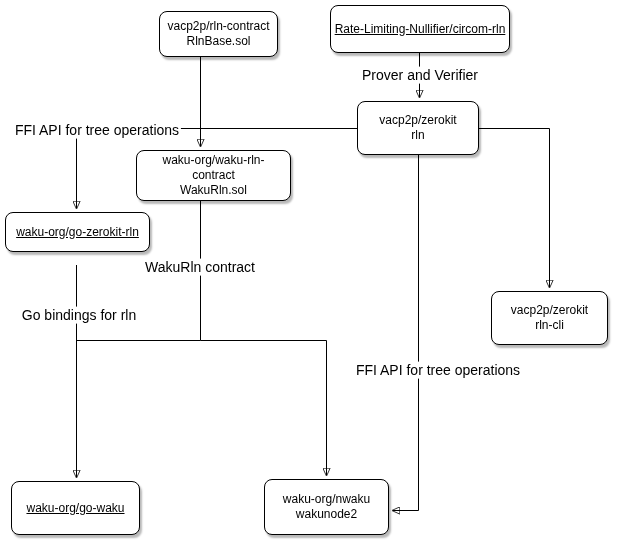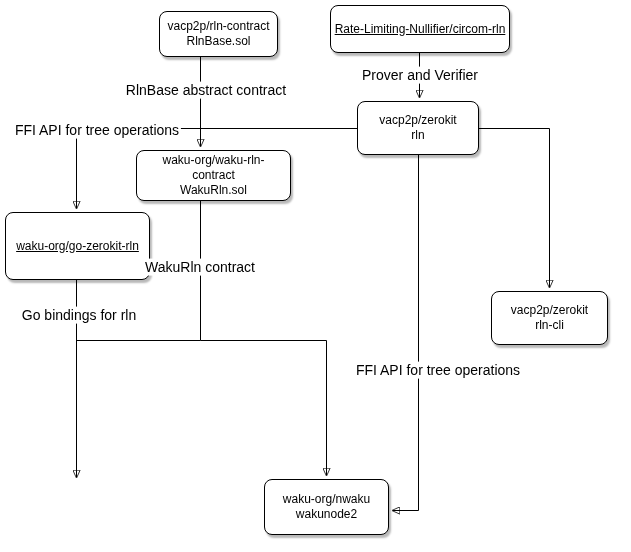--- a/index.html
+++ b/index.html
@@ -83,36 +83,38 @@
     <span class="node-label">vacp2p/zerokit
 rln</span>
   </div>
 
   <div class="node" style="left:136px; top:150px; width:155px; height:51px;">
     <span class="node-label">waku-org/waku-rln-
 contract
 WakuRln.sol</span>
   </div>
 
-  <div class="node nowrap" style="left:5px; top:212px; width:145px; height:68px;align-items:center;">
+  <div class="node nowrap" style="left:5px; top:212px; width:145px; height:40px;align-items:center;">
     <span class="node-label">waku-org/go-zerokit-rln</span>
   </div>
 
   <div class="node" style="left:491px; top:291px; width:117px; height:54px;">
     <span class="node-label">vacp2p/zerokit
 rln-cli</span>
   </div>
 
+  <div class="node nowrap" style="left:11px; top:481px; width:129px; height:54px;">
+    <span class="node-label">waku-org/go-waku</span>
+  </div>
 
   <div class="node" style="left:264px; top:479px; width:125px; height:56px;">
     <span class="node-label">waku-org/nwaku
 wakunode2</span>
   </div>
 
-  <div class="edge-label" style="left:206px; top:90px;">RlnBase abstract contract</div>
 
   <div class="edge-label" style="left:420px; top:75px;">Prover and Verifier</div>
 
   <div class="edge-label" style="left:97px; top:130px;">FFI API for tree operations</div>
 
 
   <div class="edge-label" style="left:200px; top:267px;">WakuRln contract</div>
 
   <div class="edge-label" style="left:79px; top:315px;">Go bindings for rln</div>
 

